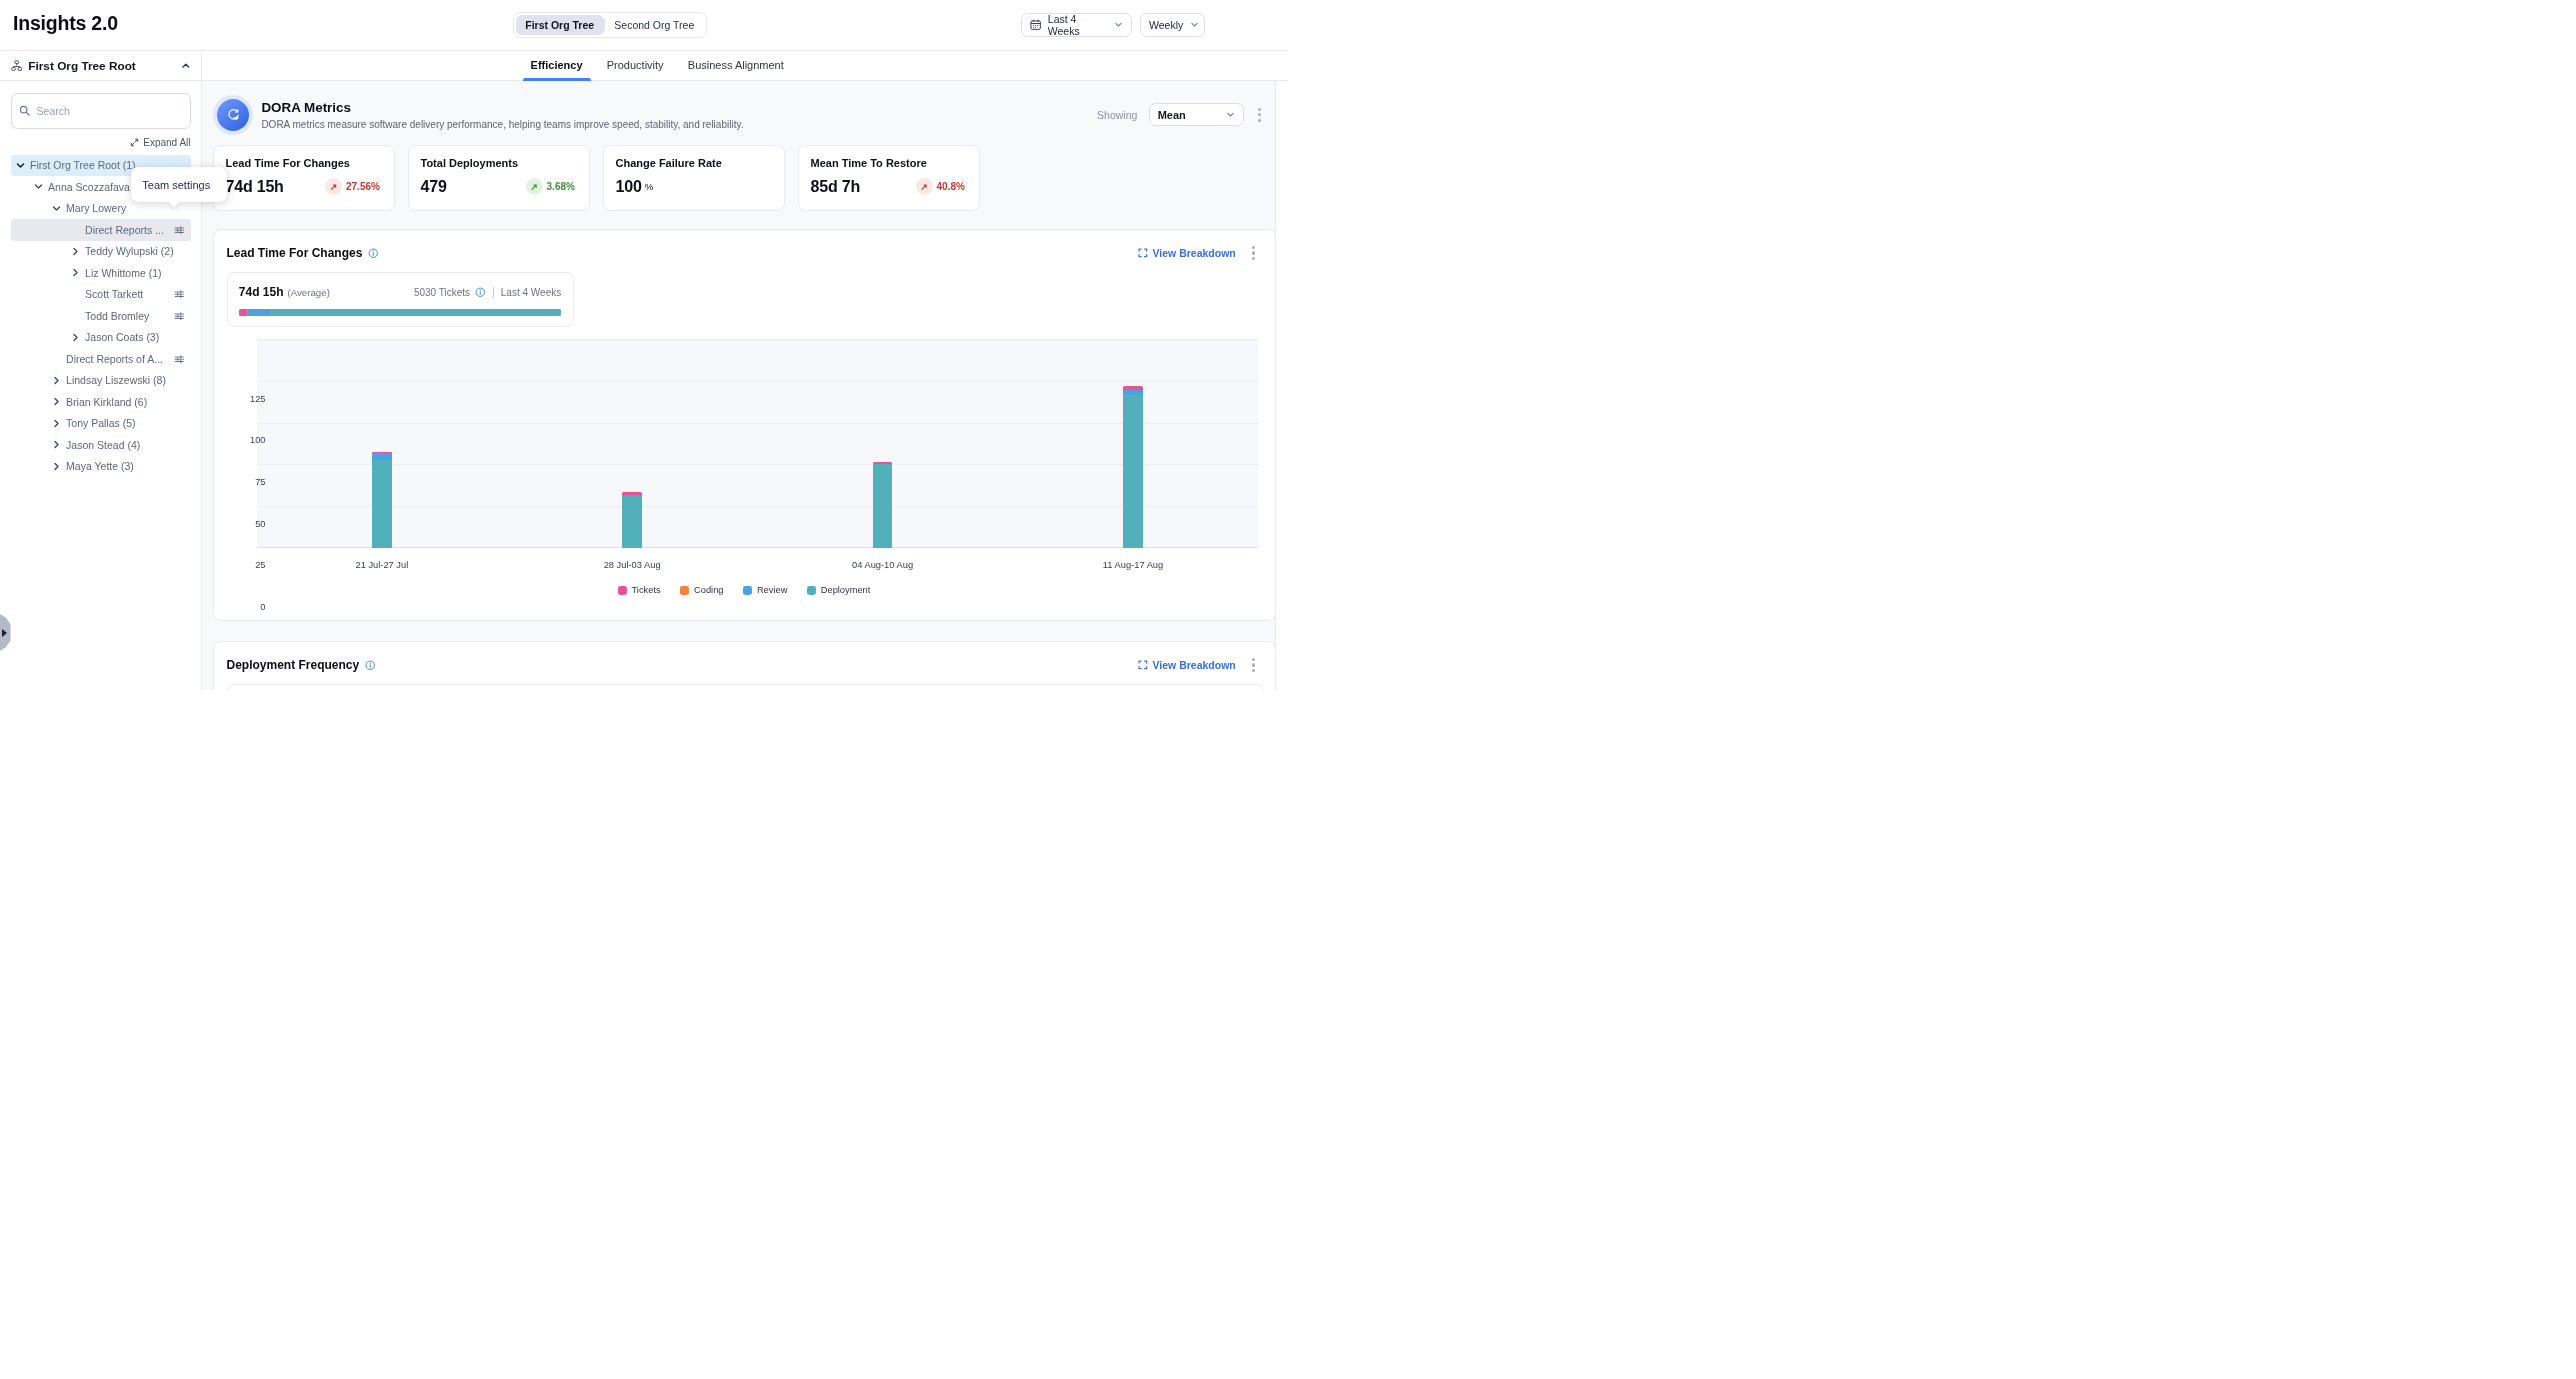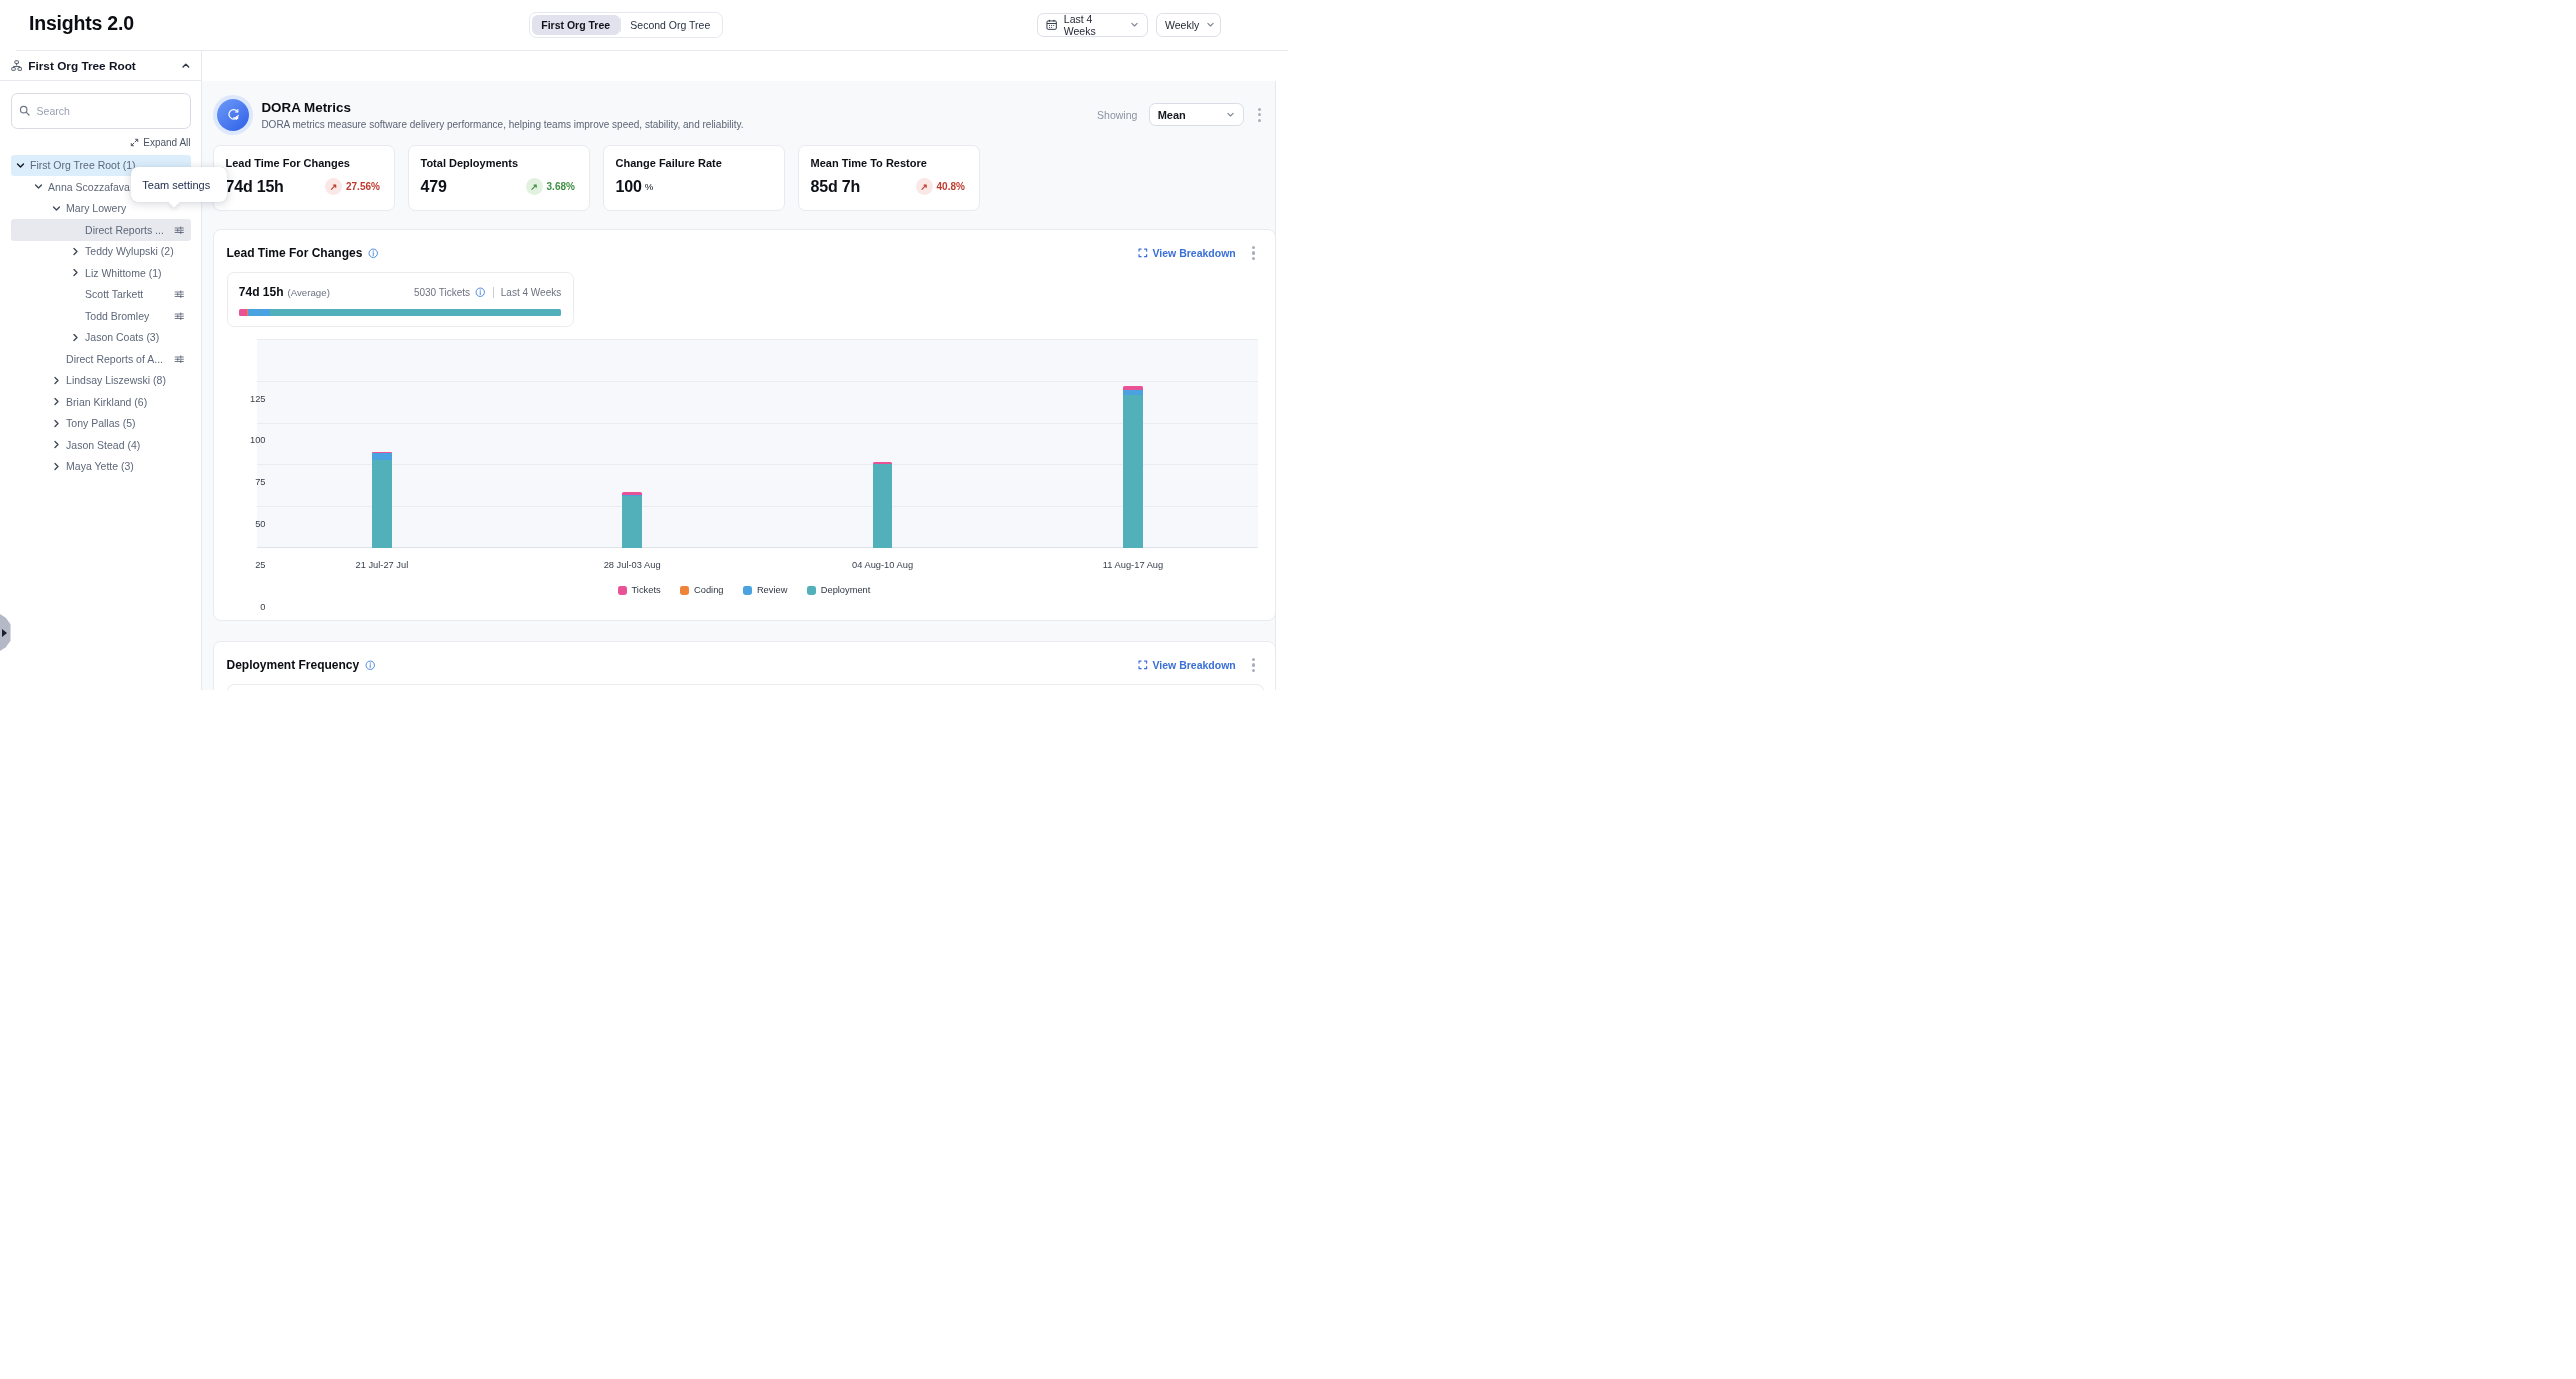--- a/index.html
+++ b/index.html
@@ -2,21 +2,21 @@
 <html style="font-size:13px"><head>
 <meta charset="utf-8">
 <style>
   * { margin:0; padding:0; box-sizing:border-box; }
   html,body { width:1288px; height:690px; }
   body {
     position:relative; overflow:hidden; background:#fff;
     font-family:"Liberation Sans", sans-serif; color:#0d1017;
   }
   
-  .topbar { position:absolute; left:16px; top:0; right:0; height:51px; background:#fff; border-bottom:0.8px solid #e7e9ee; z-index:10; }
+  .topbar { position:absolute; left:0; top:0; right:0; height:51px; background:#fff; border-bottom:0.8px solid #e7e9ee; z-index:10; }
   .app-title { position:absolute; left:13px; top:12px; font-size:19.5px; font-weight:700; letter-spacing:-0.2px; color:#0b0d12; }
   .org-toggle { position:absolute; left:513px; top:12px; height:26px; display:flex; align-items:center; background:#fff; border:0.8px solid #e6e8f0; border-radius:7.3px; padding:1.6px; }
   .org-toggle .opt { font-size:10.5px; padding:4px 9.7px; border-radius:5.7px; color:#2a3342; white-space:nowrap; cursor:default; }
   .org-toggle .opt.selected { background:#e2e2ee; font-weight:700; color:#10131a; }
   .org-toggle .sep { width:0.8px; height:14.6px; background:#e5e7ee; }
   .top-dd { position:absolute; top:13px; height:23.5px; background:#fff; border:0.8px solid #dcdfe8; border-radius:6.5px; display:flex; align-items:center; padding:0 8px; font-size:10.5px; color:#1f2430; gap:6.5px; }
   #dd-range { left:1021px; width:111px; }
   #dd-gran  { left:1140px; width:65px; }
   .dd-caret { margin-left:auto; color:#7c8496; display:flex; }
   
@@ -345,20 +345,27 @@
 
 <div class="tooltip">
   <span>Team settings</span>
 </div>
 
 <div class="edge-handle">
   <span class="tri"></span>
 </div>
 
 <div class="main">
+  <div class="tabs-row">
+    <div class="tabs">
+      <div class="tab active">Efficiency</div>
+      <div class="tab">Productivity</div>
+      <div class="tab">Business Alignment</div>
+    </div>
+  </div>
 
   <div class="content">
 
     <div class="dora-head">
       <div class="dora-icon">
         <svg viewBox="0 0 20 20" width="15.4" height="15.4" fill="none" stroke="#fff" stroke-width="1.6" stroke-linecap="round" stroke-linejoin="round">
           <path d="M15.1 6.2A6.1 6.1 0 1 0 15.9 11"></path>
           <path d="M15.4 3.2v3.2h-3.2" stroke-width="1.4"></path>
           <path d="M10 14.2h5.2"></path>
           <path d="M13.5 12.5l1.8 1.7-1.8 1.7"></path>

